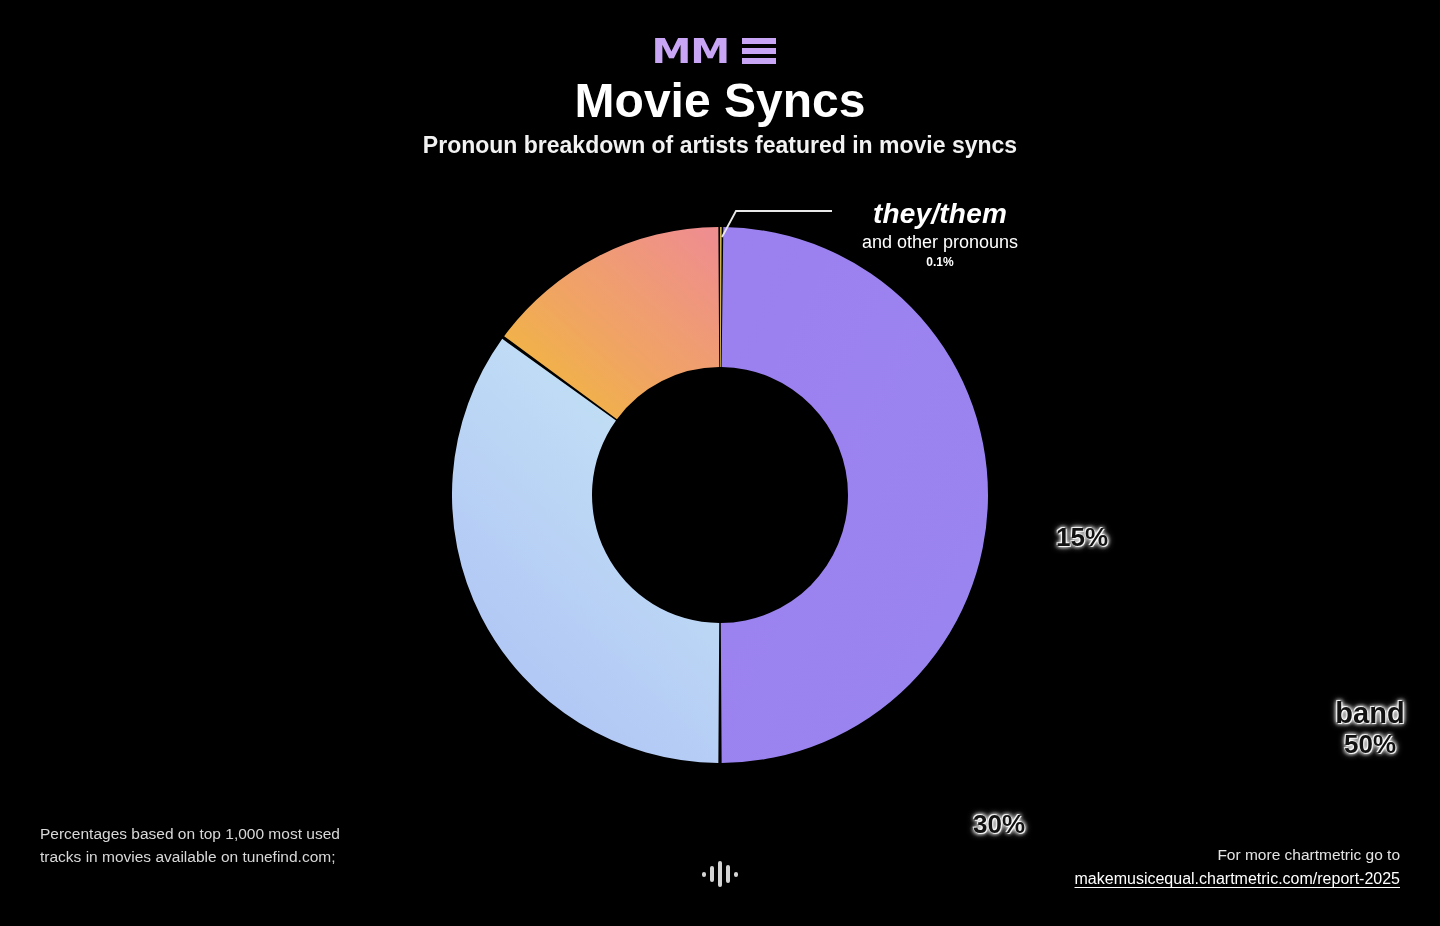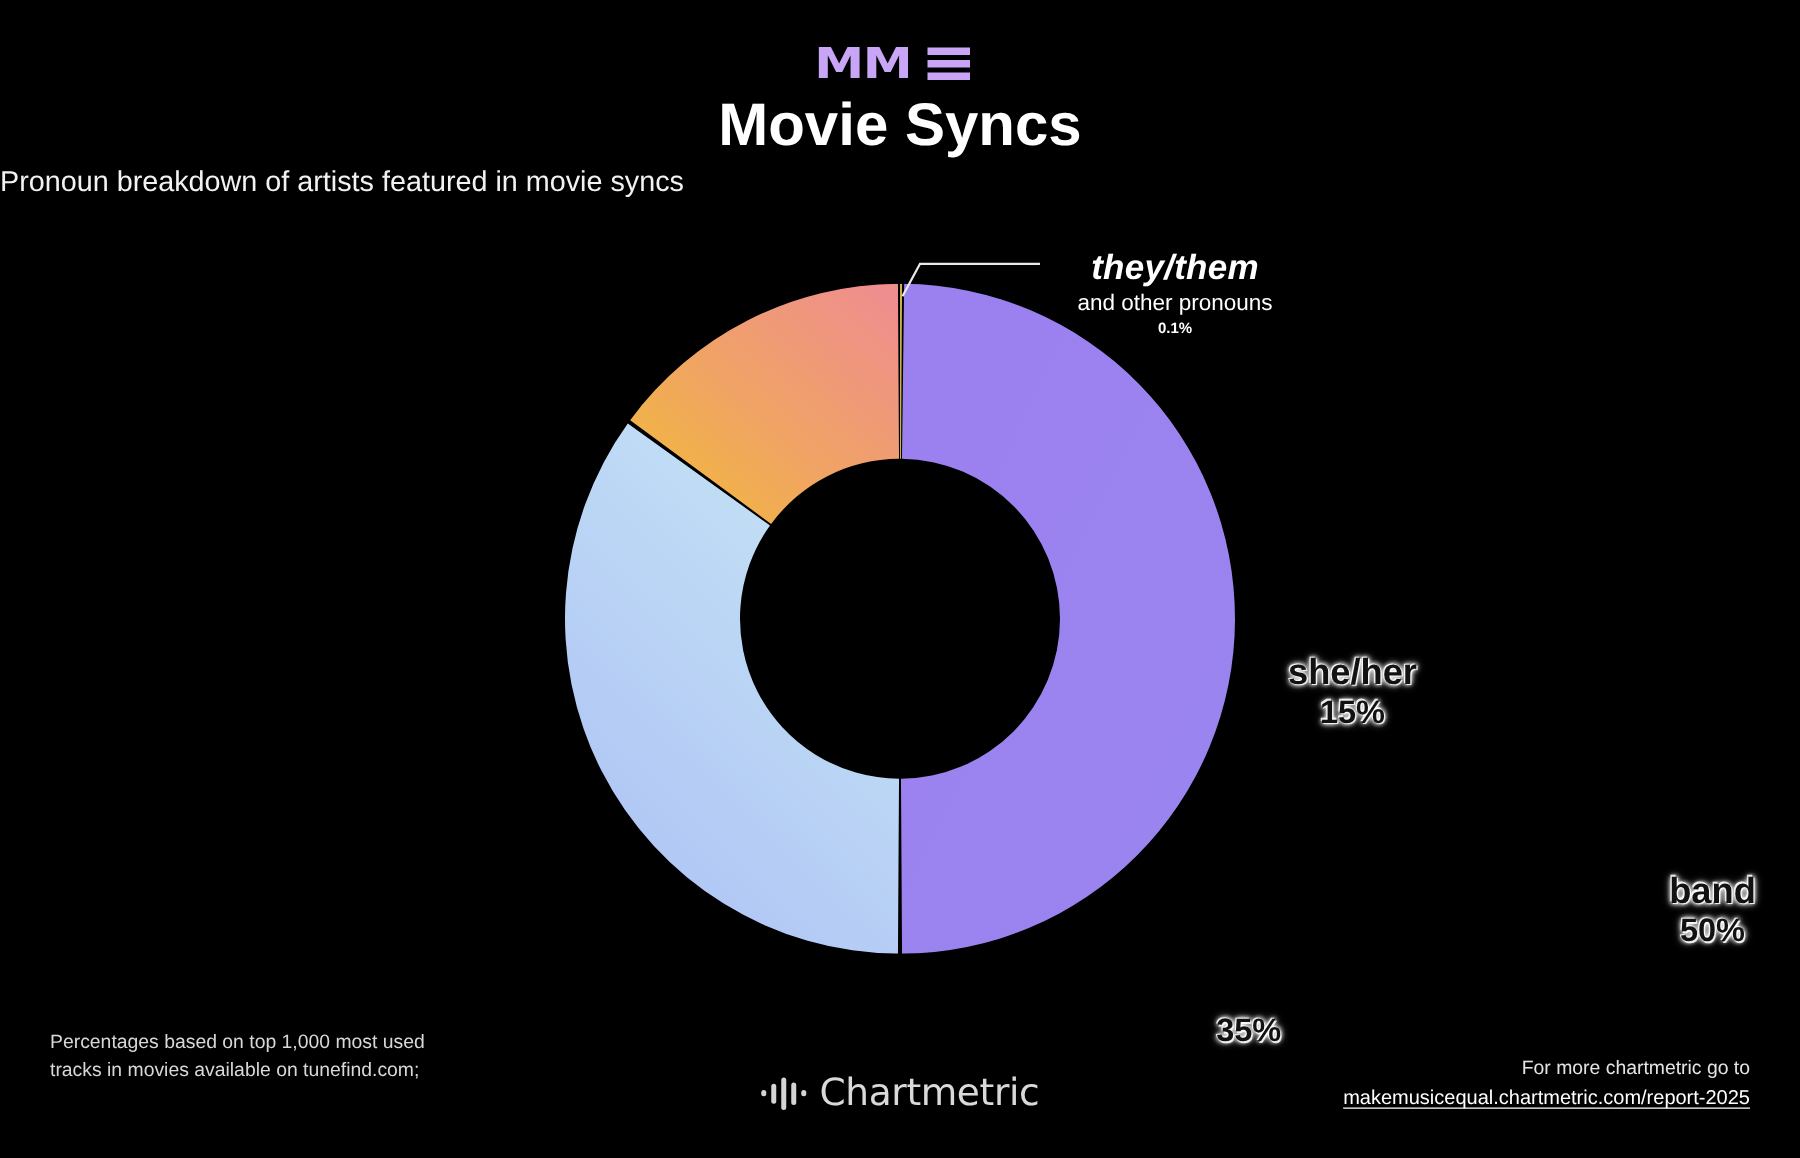--- a/index.html
+++ b/index.html
@@ -64,24 +64,24 @@
     font-weight: 700;
     font-size: 48px;
     letter-spacing: 0px;
     line-height: 1.1;
   }
   #page-subtitle {
     position: absolute;
     left: 0;
     right: 0;
     top: 132px;
-    text-align: left;
+    text-align: center;
     color: #f2f2f2;
     font-size: 23px;
-    font-weight: 400;
+    font-weight: 700;
     line-height: 1.2;
   }
 
   
   #donut-wrap {
     position: absolute;
     left: 452px;
     top: 227px;
     width: 536px;
     height: 536px;
@@ -239,24 +239,23 @@
       <path id="slice-sheher" fill="url(#grad-sheher)" d="M 52.14975914333229 109.15204275119387 A 268 268 0 0 1 266.36289134329803 0.005000279396710994 L 267.2180973579931 140.0023881931447 A 128 128 0 0 0 164.90734765054677 192.13231892594334 Z"></path>
       <path id="slice-theythem" fill="#c9b24a" d="M 268 0 A 268 268 0 0 1 269.68388258276985 0.005290090555263305 L 268.80424242759153 140.00252661041446 A 128 128 0 0 0 268 140 Z"></path>
     </g>
   </svg>
 
   <div class="slice-label" id="label-band">
     <span class="name">band</span>
     <span class="pct">50%</span>
   </div>
   <div class="slice-label" id="label-hehim">
-    <span class="pct">35%</span>
+    <span class="pct">30%</span>
   </div>
   <div class="slice-label" id="label-sheher">
-    <span class="name">she/her</span>
     <span class="pct">15%</span>
   </div>
 </div>
 
 <svg id="callout-line" width="180" height="70">
   <polyline points="22,42 36,16 132,16" fill="none" stroke="#e8e8e8" stroke-width="1.8"></polyline>
 </svg>
 <div id="callout-theythem">
   <span class="ct-name">they/them</span>
   <span class="ct-sub">and other pronouns</span>
@@ -269,19 +268,18 @@
 </div>
 
 <div id="chartmetric-logo">
   <span id="wave-icon">
     <i style="height:5px"></i>
     <i style="height:16px"></i>
     <i style="height:26px"></i>
     <i style="height:18px"></i>
     <i style="height:5px"></i>
   </span>
-  <span id="chartmetric-wordmark">Chartmetric</span>
 </div>
 
 <div id="more-info">
   <span class="mi-line">For more chartmetric go to</span>
   <span class="mi-url">makemusicequal.chartmetric.com/report-2025</span>
 </div>
 
 </body></html>

